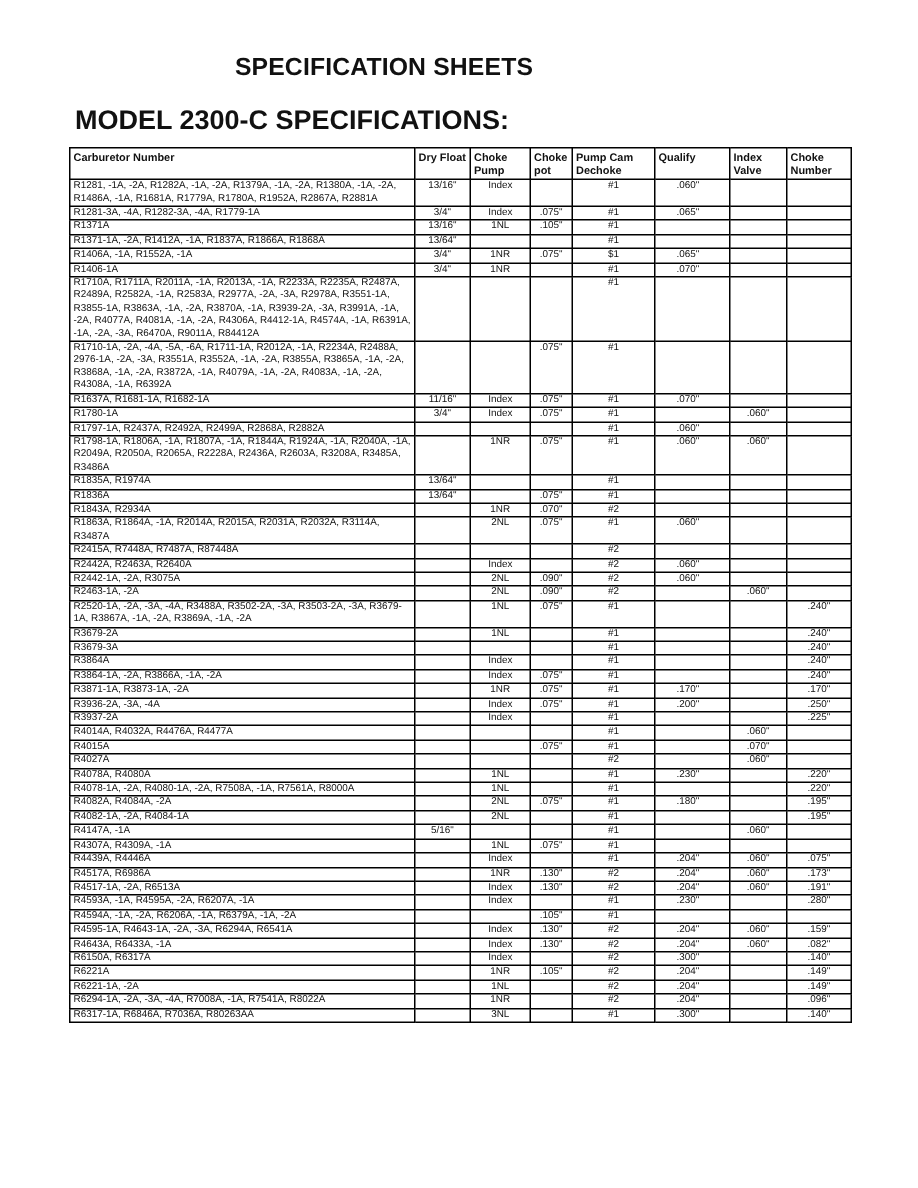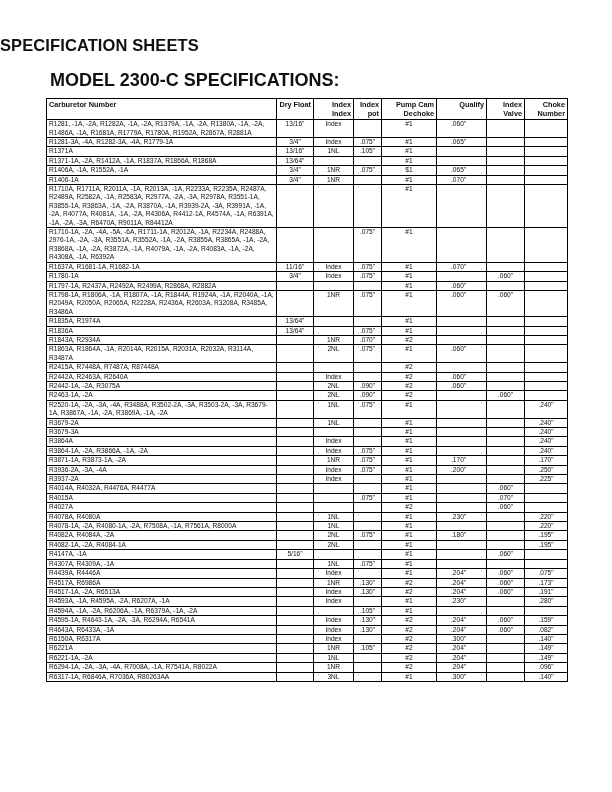--- a/index.html
+++ b/index.html
@@ -1,21 +1,21 @@
 <!DOCTYPE html>
 <html><head>
 <meta charset="utf-8">
 <style>
   html, body { margin: 0; padding: 0; background: #ffffff; }
   body { width: 612px; height: 792px; position: relative; font-family: "Liberation Sans", sans-serif; color: #111; }
-  .title { position: absolute; left: 0; width: 512px; top: 36px; font-weight: bold; font-size: 16.5px; letter-spacing: 0.1px; }
+  .title { position: absolute; left: 0; width: 512px; top: 36px; text-align: center; font-weight: bold; font-size: 16.5px; letter-spacing: 0.1px; }
   .subtitle { position: absolute; left: 50px; top: 70px; font-weight: bold; font-size: 18px; }
   table.spec { position: absolute; left: 46px; top: 98px; width: 521px; border-collapse: collapse; table-layout: fixed; font-size: 6.6px; line-height: 8.4px; }
   table.spec th, table.spec td { border: 1px solid #000; padding: 0 2px; vertical-align: top; }
-  table.spec th { font-weight: bold; font-size: 7.3px; line-height: 8.6px; text-align: right; padding-top: 2px; padding-bottom: 1px; }
+  table.spec th { font-weight: bold; font-size: 7.3px; line-height: 8.6px; text-align: left; padding-top: 2px; padding-bottom: 1px; }
   table.spec th.left { text-align: left; margin-left: 16px; }
   table.spec td.num { text-align: left; }
   table.spec td.c { text-align: center; }
   col.c0 { width: 230px; } col.c1 { width: 37px; } col.c2 { width: 40px; } col.c3 { width: 28px; }
   col.c4 { width: 55px; } col.c5 { width: 50px; } col.c6 { width: 38px; } col.c7 { width: 43px; }
   table.spec td.dech { padding-left: 14px; text-align: left; }
   table.spec td.vent { text-align: center; }
   table.spec td.cq { text-align: center; }
 </style>
 </head>
@@ -32,22 +32,22 @@
       <col class="c3">
       <col class="c4">
       <col class="c5">
       <col class="c6">
       <col class="c7">
   </colgroup>
   <thead>
     <tr>
       <th class="left">Carburetor Number</th>
       <th>Dry Float</th>
-      <th>Index Index</th>
-      <th>Index pot</th>
+      <th>Choke Pump</th>
+      <th>Choke pot</th>
       <th>Pump Cam Dechoke</th>
       <th>Qualify</th>
       <th>Index Valve</th>
       <th>Choke Number</th>
     </tr>
   </thead>
   <tbody id="spec-body">
       <tr>
         <td class="num">R1281, -1A, -2A, R1282A, -1A, -2A, R1379A, -1A, -2A, R1380A, -1A, -2A, R1486A, -1A, R1681A, R1779A, R1780A, R1952A, R2867A, R2881A</td>
         <td class="c">13/16"</td>

